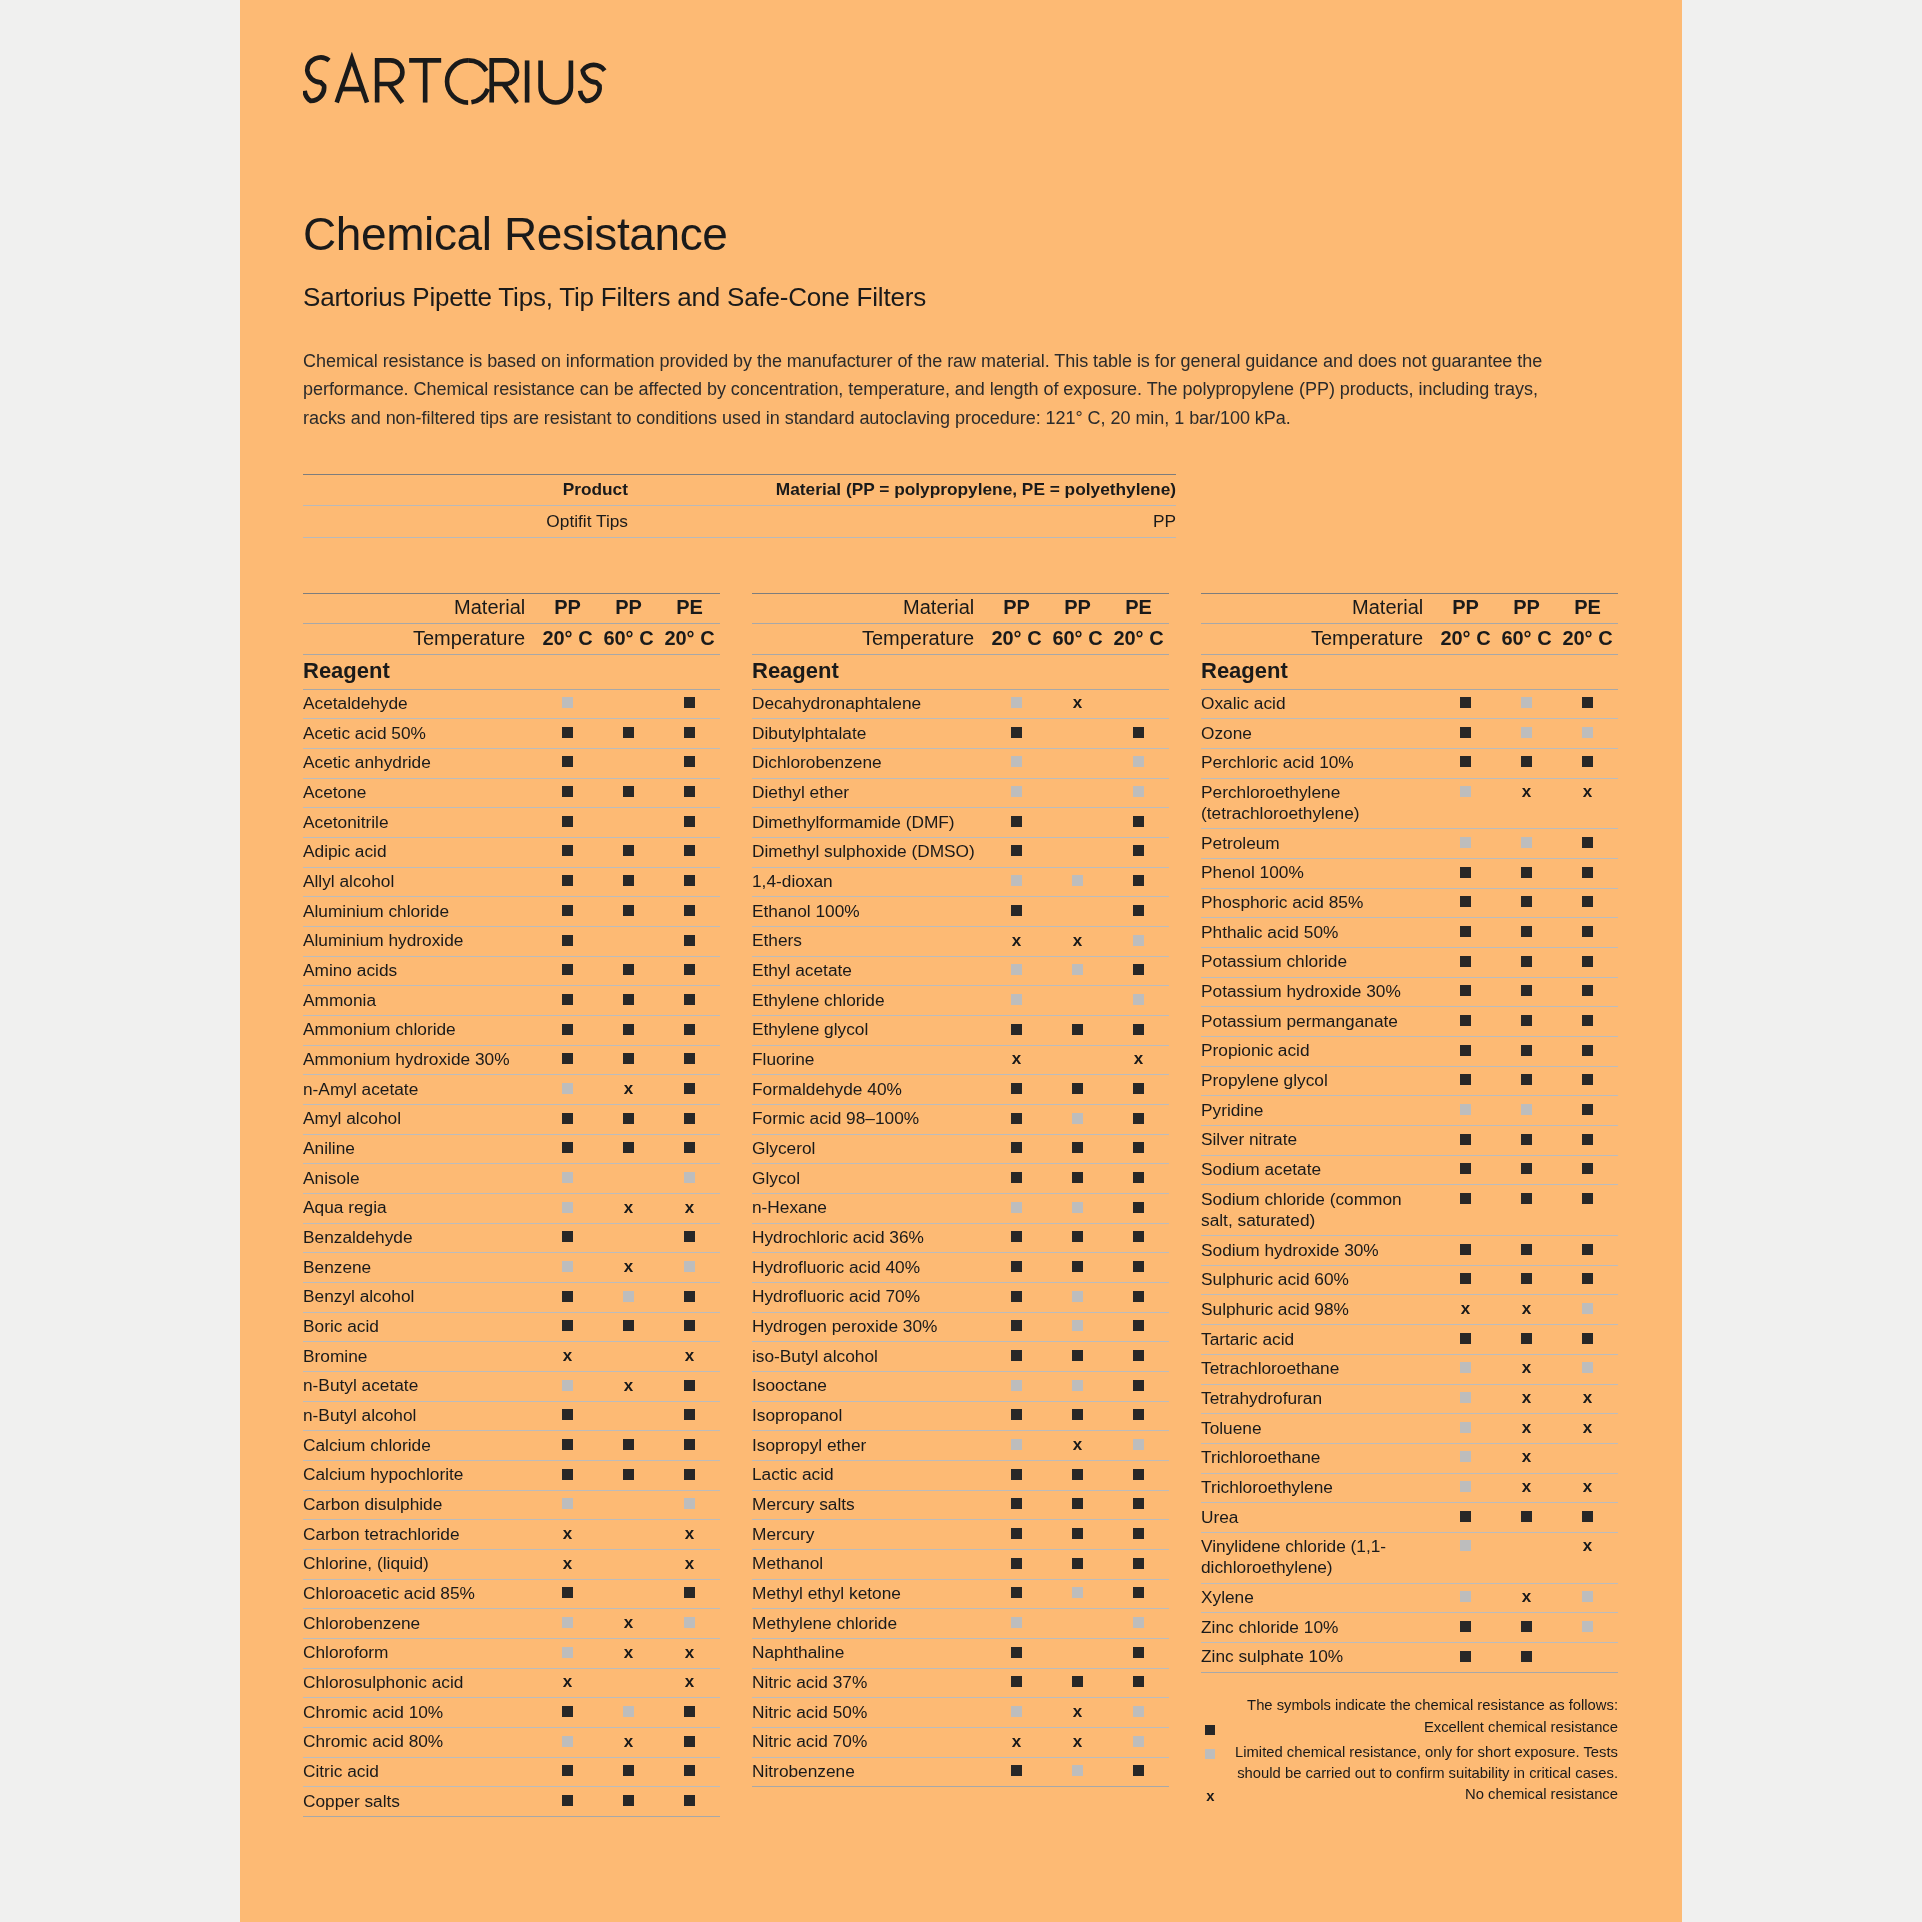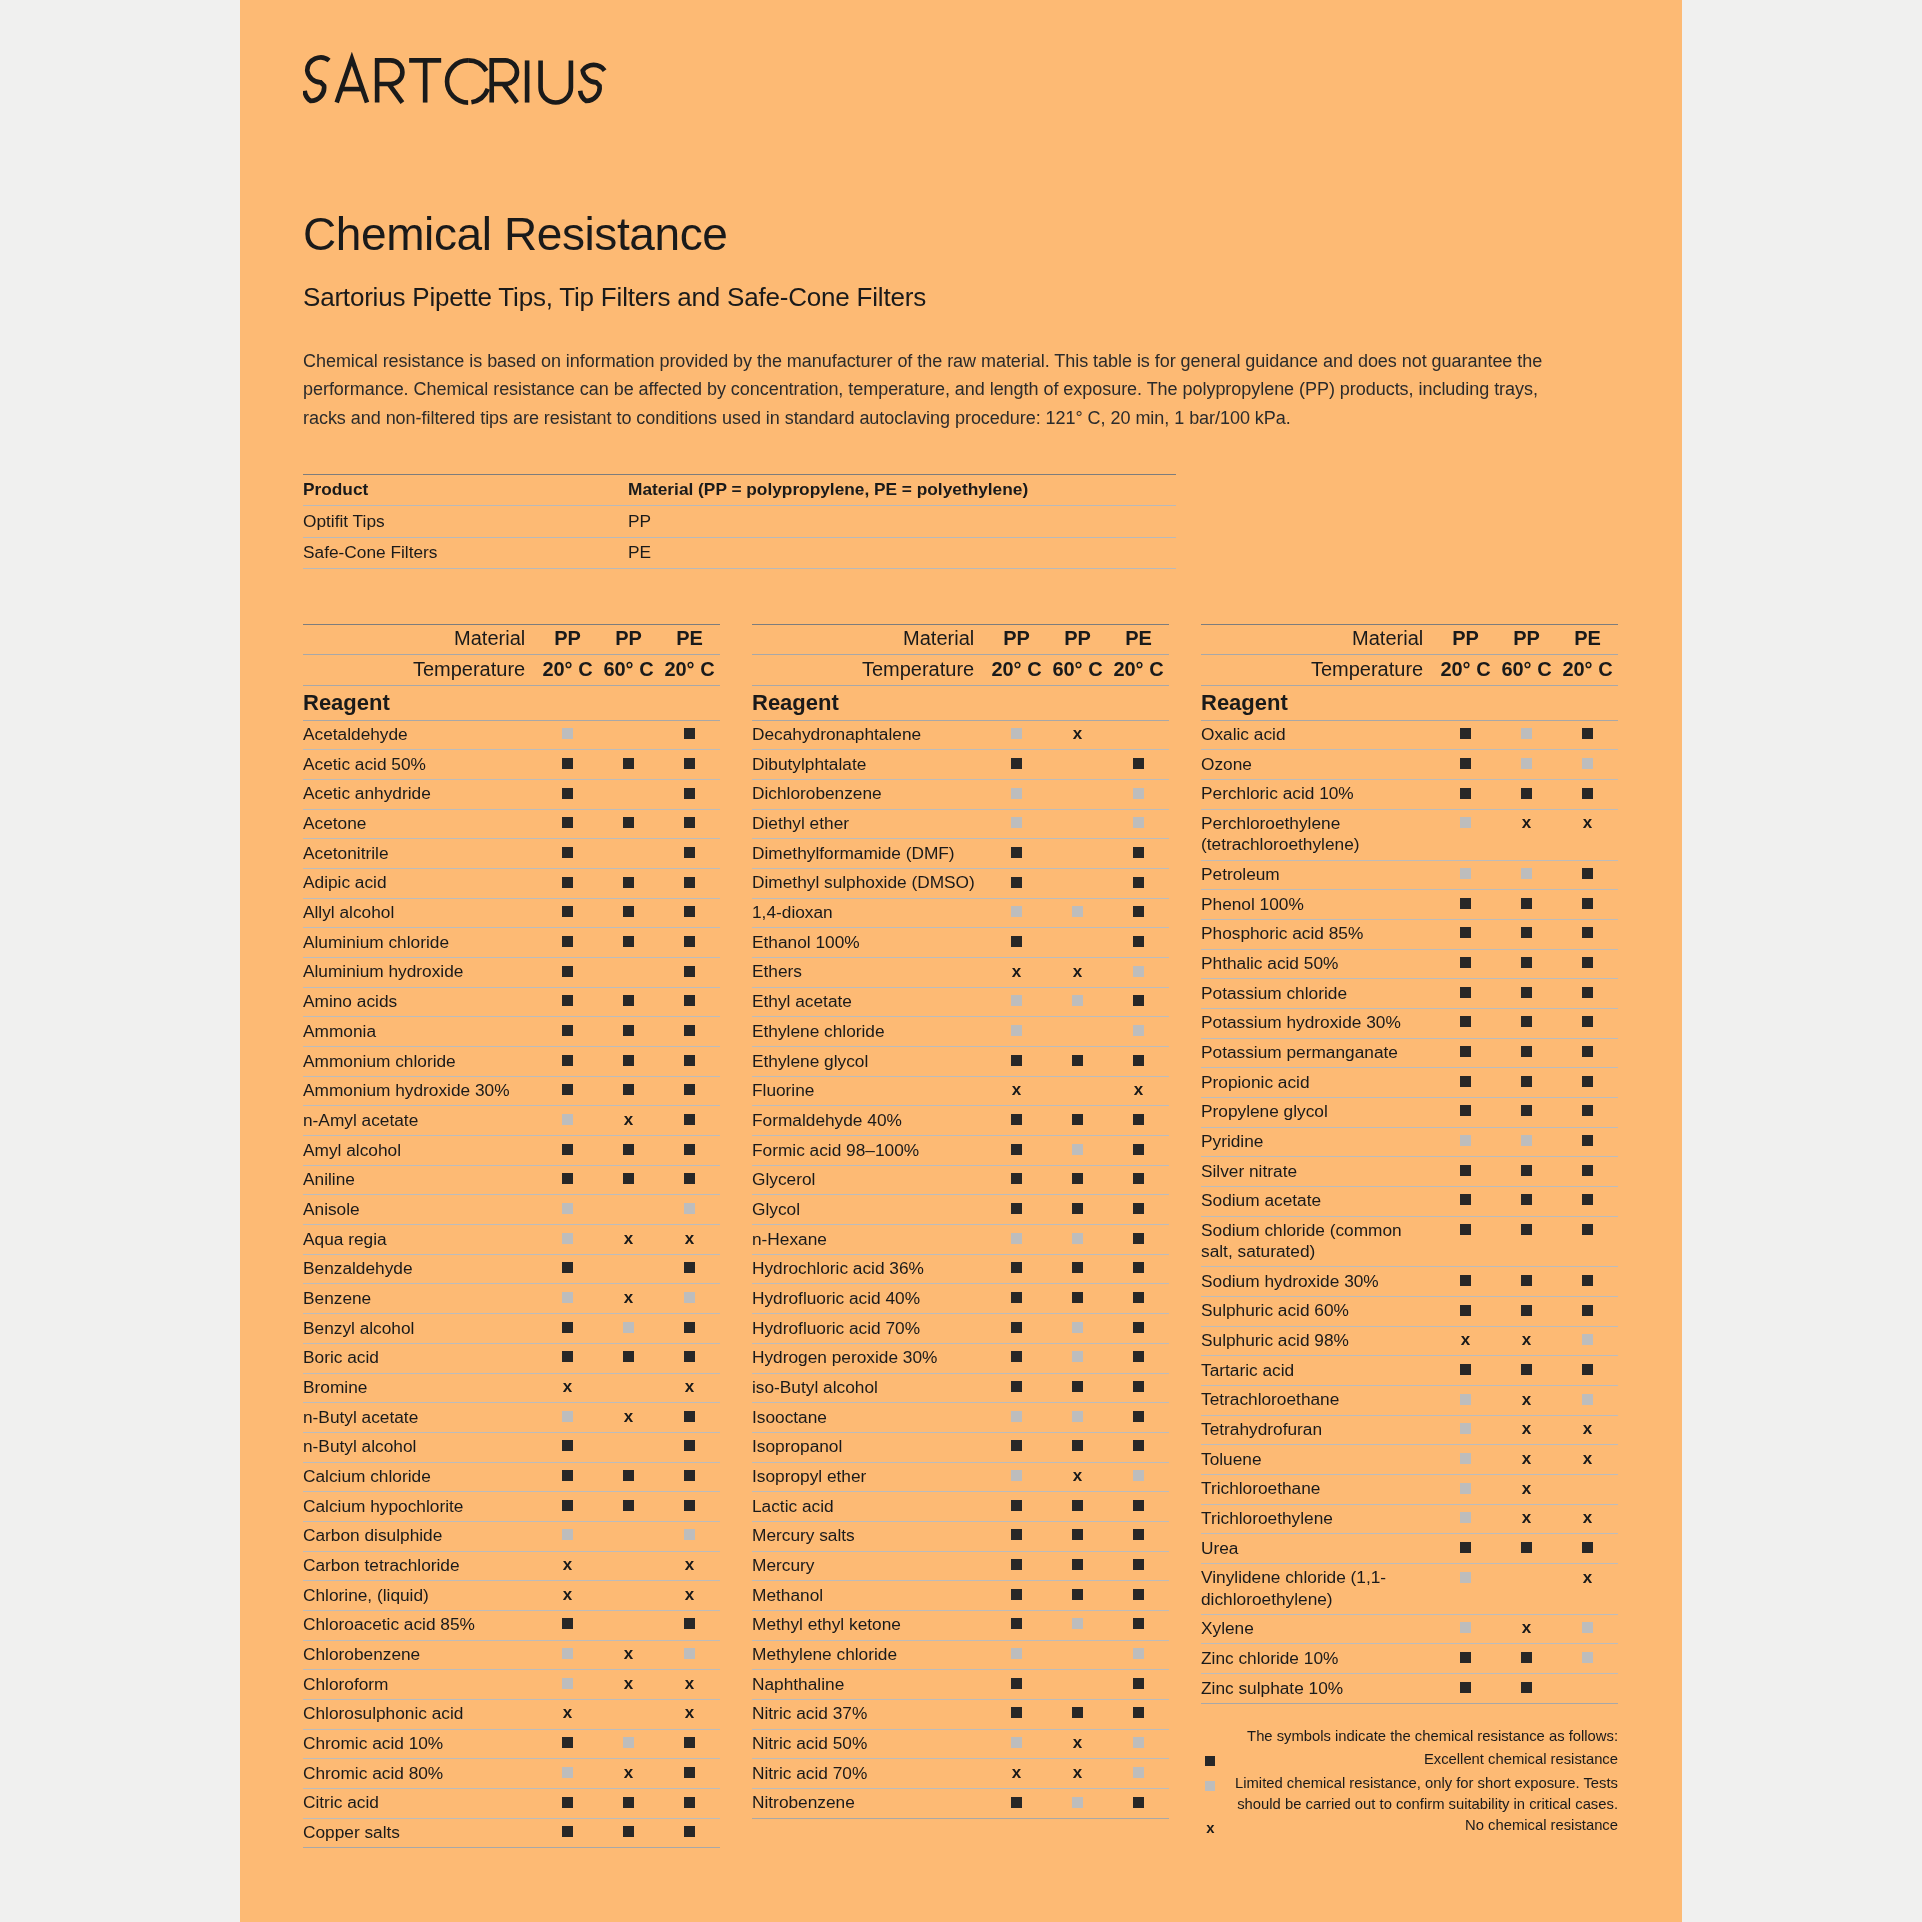--- a/index.html
+++ b/index.html
@@ -66,20 +66,21 @@
     margin-top: 42px;
     width: 873px;
     border-collapse: collapse;
   }
   .product-table td {
     font-size: 17.3px;
     color: #1a1a1a;
     padding: 4.2px 0 5px 0;
     border-top: 1.7px solid #b9b9b9;
     vertical-align: top;
+    text-align: right;
   }
   .product-table tr:first-child td { border-top: 1.7px solid #7d7d7d; }
   .product-table tr:last-child td { border-bottom: 1.7px solid #b9b9b9; }
   .product-table .hdr { font-weight: bold; }
   .product-table .c1 { width: 325px; }
 
   
   .cols {
     margin-top: 55px;
     display: flex;
@@ -220,24 +221,20 @@
 
     <table class="product-table">
       <tbody>
         <tr>
           <td class="hdr c1">Product</td>
           <td class="hdr">Material (PP = polypropylene, PE = polyethylene)</td>
         </tr>
         <tr>
           <td class="c1">Optifit Tips</td>
           <td>PP</td>
-        </tr>
-        <tr>
-          <td class="c1">Safe-Cone Filters</td>
-          <td>PE</td>
         </tr>
       </tbody>
     </table>
 
     <div class="cols">
       <div class="col">
         <table class="chem">
           <colgroup>
               <col class="name">
               <col class="v">

